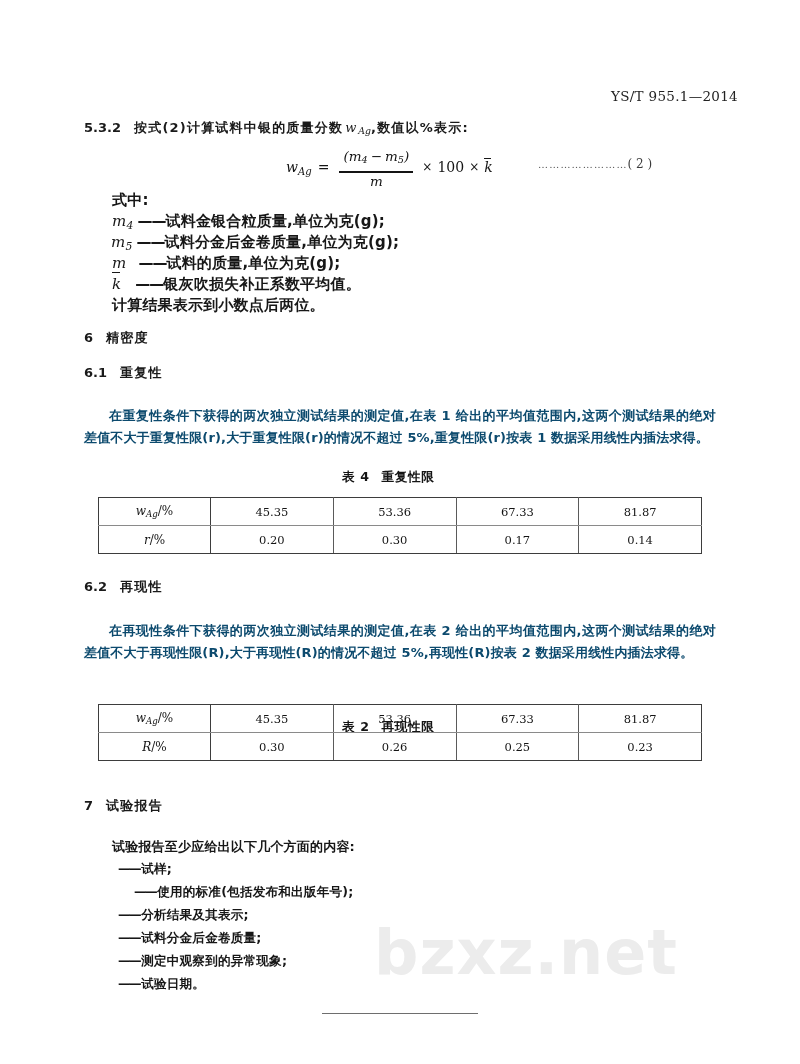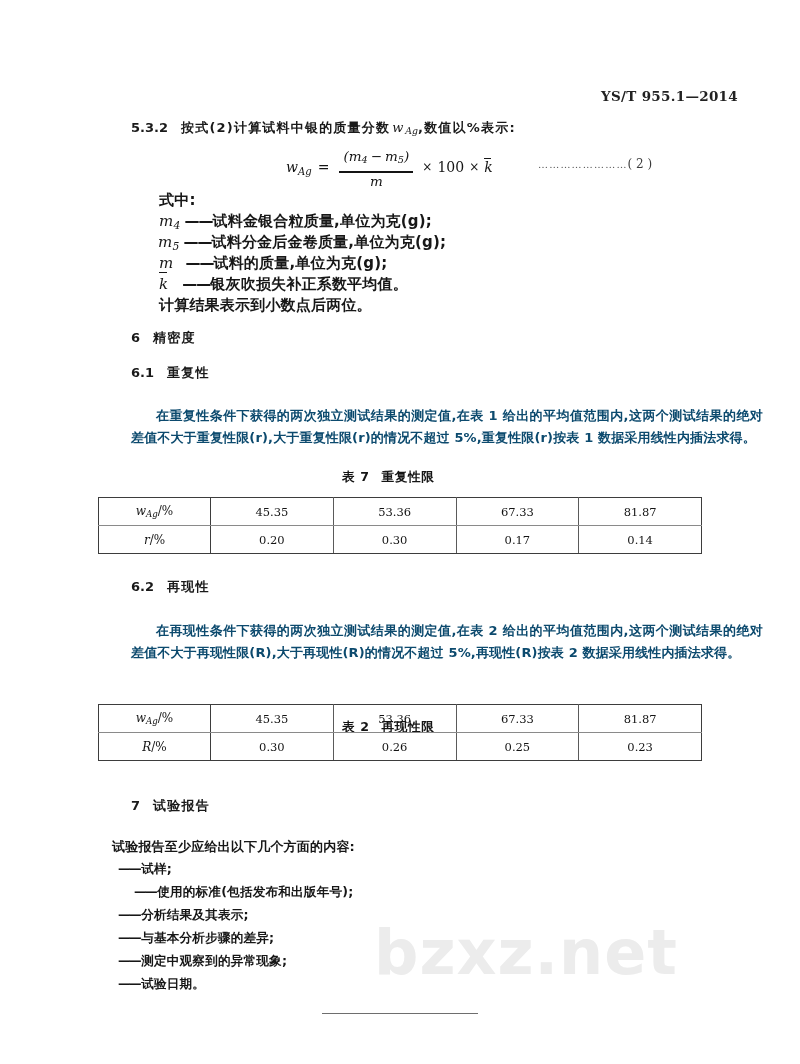--- a/index.html
+++ b/index.html
@@ -36,28 +36,28 @@
     white-space: nowrap;
   }
 
   .content { position: relative; z-index: 2; }
 
   
   .run-head {
     position: absolute;
     right: 62px; top: 88px;
     font-family: "DejaVu Serif", "Liberation Serif", serif;
-    font-weight: bold;
+    font-weight: normal;
     font-size: 13.5px;
     letter-spacing: 0.3px;
     color: #222;
   }
 
   
-  .blk { position: absolute; margin-left: 47px; }
+  .blk { position: absolute; }
 
   .clause-head {
     font-size: 13px;
     font-weight: bold;
     color: #1a1a1a;
     white-space: nowrap;
   }
   .clause-head .num { font-family: "DejaVu Sans", "Liberation Sans", sans-serif; }
   .clause-head .gap { display: inline-block; width: 13px; }
   .clause-head .cn { letter-spacing: 1.2px; }
@@ -258,21 +258,21 @@
       <span class="num">6</span><span class="gap"></span><span class="cn">精密度</span>
     </div>
 
     <div class="blk clause-head" style="left:84px; top:364px;">
       <span class="num">6.1</span><span class="gap"></span><span class="cn">重复性</span>
     </div>
 
     <div class="blk para" style="left:84px; top:405px; width:632px; text-indent:25px;">在重复性条件下获得的两次独立测试结果的测定值,在表 1 给出的平均值范围内,这两个测试结果的绝对差值不大于重复性限(r),大于重复性限(r)的情况不超过 5%,重复性限(r)按表 1 数据采用线性内插法求得。</div>
 
     <div class="tbl-cap" style="left:342px; top:469px;">
-      <span>表 7</span><span style="display:inline-block;width:12px;"></span><span>重复性限</span>
+      <span>表 4</span><span style="display:inline-block;width:12px;"></span><span>重复性限</span>
     </div>
 
     <table class="data" style="left:98px; top:497px; width:604px;">
       <tbody>
           <tr>
         <td class="lbl" style="width:112px;"><span class="mi">w</span><span class="mi sub">Ag</span><span>/%</span></td>
         <td>45.35</td>
         <td>53.36</td>
         <td>67.33</td>
         <td>81.87</td>
@@ -325,21 +325,21 @@
     <div class="li" style="left:118px; top:861px;">
       <span class="em">——</span><span>试样;</span>
     </div>
     <div class="li" style="left:118px; top:884px;margin-left:16px;">
       <span class="em">——</span><span>使用的标准(包括发布和出版年号);</span>
     </div>
     <div class="li" style="left:118px; top:907px;">
       <span class="em">——</span><span>分析结果及其表示;</span>
     </div>
     <div class="li" style="left:118px; top:930px;">
-      <span class="em">——</span><span>与基本分析步骤的差异;</span>
+      <span class="em">——</span><span>试料分金后金卷质量;</span>
     </div>
     <div class="li" style="left:118px; top:953px;">
       <span class="em">——</span><span>测定中观察到的异常现象;</span>
     </div>
     <div class="li" style="left:118px; top:976px;">
       <span class="em">——</span><span>试验日期。</span>
     </div>
 
     <div class="bottom-rule"></div>
 

